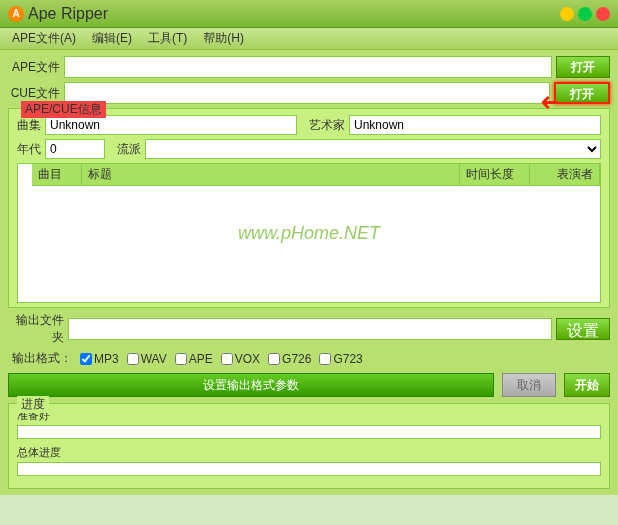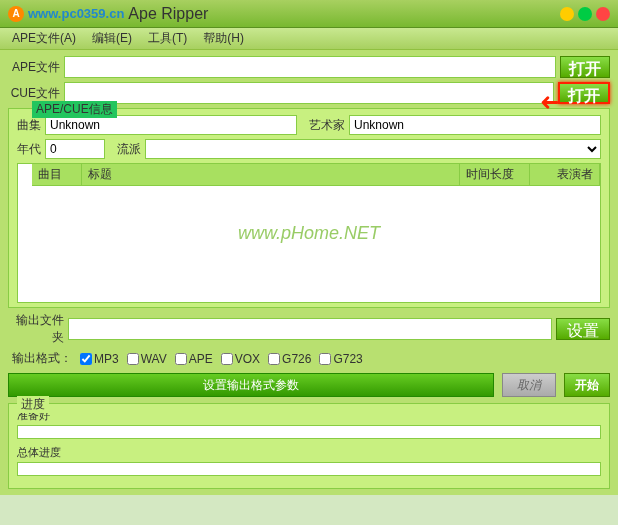--- a/index.html
+++ b/index.html
@@ -88,45 +88,45 @@
       height: 22px;
       border: 1px solid #88cc44;
       background: white;
       padding: 0 4px;
       outline: none;
     }
     .btn-open {
       background: linear-gradient(to bottom, #88dd44, #55aa00);
       border: 1px solid #448800;
       color: #fff;
-      padding: 2px 8px;
+      padding: 2px 14px;
       height: 22px;
       cursor: pointer;
-      font-size: 16px;
+      font-size: 12px;
       font-weight: bold;
       white-space: nowrap;
     }
     .btn-open.highlighted {
       border: 2px solid #ff2200;
       box-shadow: 0 0 4px #ff2200;
     }
 
     
     .group-box {
       border: 1px solid #88cc44;
       background: #c8f080;
       padding: 6px 8px 4px;
       margin-bottom: 4px;
       position: relative;
     }
     .group-title {
       position: absolute;
       top: -8px;
-      left: 23px;
-      background: #22c55e;
+      left: 12px;
+      background: #ef4444;
       padding: 0 4px;
       color: #333;
       font-size: 12px;
     }
     .info-row {
       display: flex;
       align-items: center;
       margin-bottom: 4px;
       gap: 4px;
     }
@@ -252,21 +252,20 @@
       font-size: 12px;
     }
     .btn-cancel {
       background: linear-gradient(to bottom, #cccccc, #aaaaaa);
       border: 1px solid #888888;
       color: #666;
       padding: 2px 14px;
       height: 24px;
       cursor: pointer;
       font-size: 12px;
-      font-style: italic;
     }
     .btn-start {
       background: linear-gradient(to bottom, #88dd44, #55aa00);
       border: 1px solid #448800;
       color: white;
       padding: 2px 10px;
       height: 24px;
       cursor: pointer;
       font-size: 12px;
       font-weight: bold;
@@ -318,21 +317,20 @@
       z-index: 10;
       transform: scaleX(-1);
     }
   </style>
 </head>
 <body>
 
 <div class="title-bar">
   <div class="title-bar-left">
     <div class="title-icon">A</div>
-    <span class="watermark-title">www.pc0359.cn</span>
     <span class="title-text">Ape Ripper</span>
   </div>
   <div class="title-controls">
     <button class="title-btn min"></button>
     <button class="title-btn max"></button>
     <button class="title-btn close"></button>
   </div>
 </div>
 
 <div class="menu-bar">

